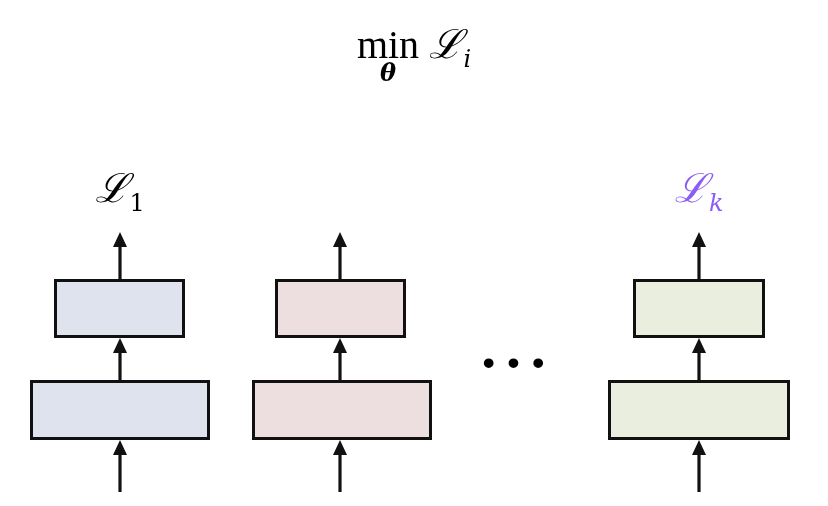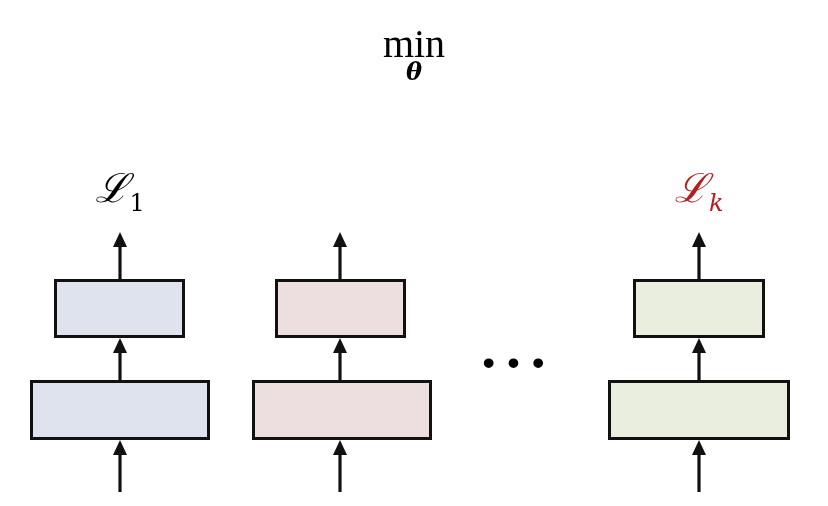--- a/index.html
+++ b/index.html
@@ -109,27 +109,27 @@
 </style>
 </head>
 <body>
 
 <div id="canvas" style="width: 828px; height: 506px; background: rgb(255, 255, 255);">
 
   <div class="objective">
     <span class="obj-min">
       <span>min</span>
       <span class="obj-sub">θ</span>
-    </span>
+    </span><span class="obj-loss"><span>ℒ</span><span class="idx">i</span></span>
   </div>
 
   <div class="col-label" id="label-0" style="left: 120px; top: 168px; color: rgb(0, 0, 0);">
     <span>ℒ</span><span class="idx upright">1</span>
   </div>
-  <div class="col-label" id="label-2" style="left: 699px; top: 168px; color: #b91c1c;">
+  <div class="col-label" id="label-2" style="left: 699px; top: 168px; color: #8b5cf6;">
     <span>ℒ</span><span class="idx">k</span>
   </div>
 
   <div class="block" id="upper-0" style="left: 54px; top: 279px; width: 131px; height: 59px; background: rgb(222, 227, 238); border-color: rgb(17, 17, 17);"></div>
   <div class="block" id="lower-0" style="left: 30px; top: 380px; width: 180px; height: 60px; background: rgb(222, 227, 238); border-color: rgb(17, 17, 17);"></div>
 
   <div class="block" id="upper-1" style="left: 275px; top: 279px; width: 131px; height: 59px; background: rgb(237, 223, 223); border-color: rgb(17, 17, 17);"></div>
   <div class="block" id="lower-1" style="left: 252px; top: 380px; width: 180px; height: 60px; background: rgb(237, 223, 223); border-color: rgb(17, 17, 17);"></div>
 
   <div class="block" id="upper-2" style="left: 633px; top: 279px; width: 132px; height: 59px; background: rgb(234, 238, 222); border-color: rgb(17, 17, 17);"></div>

